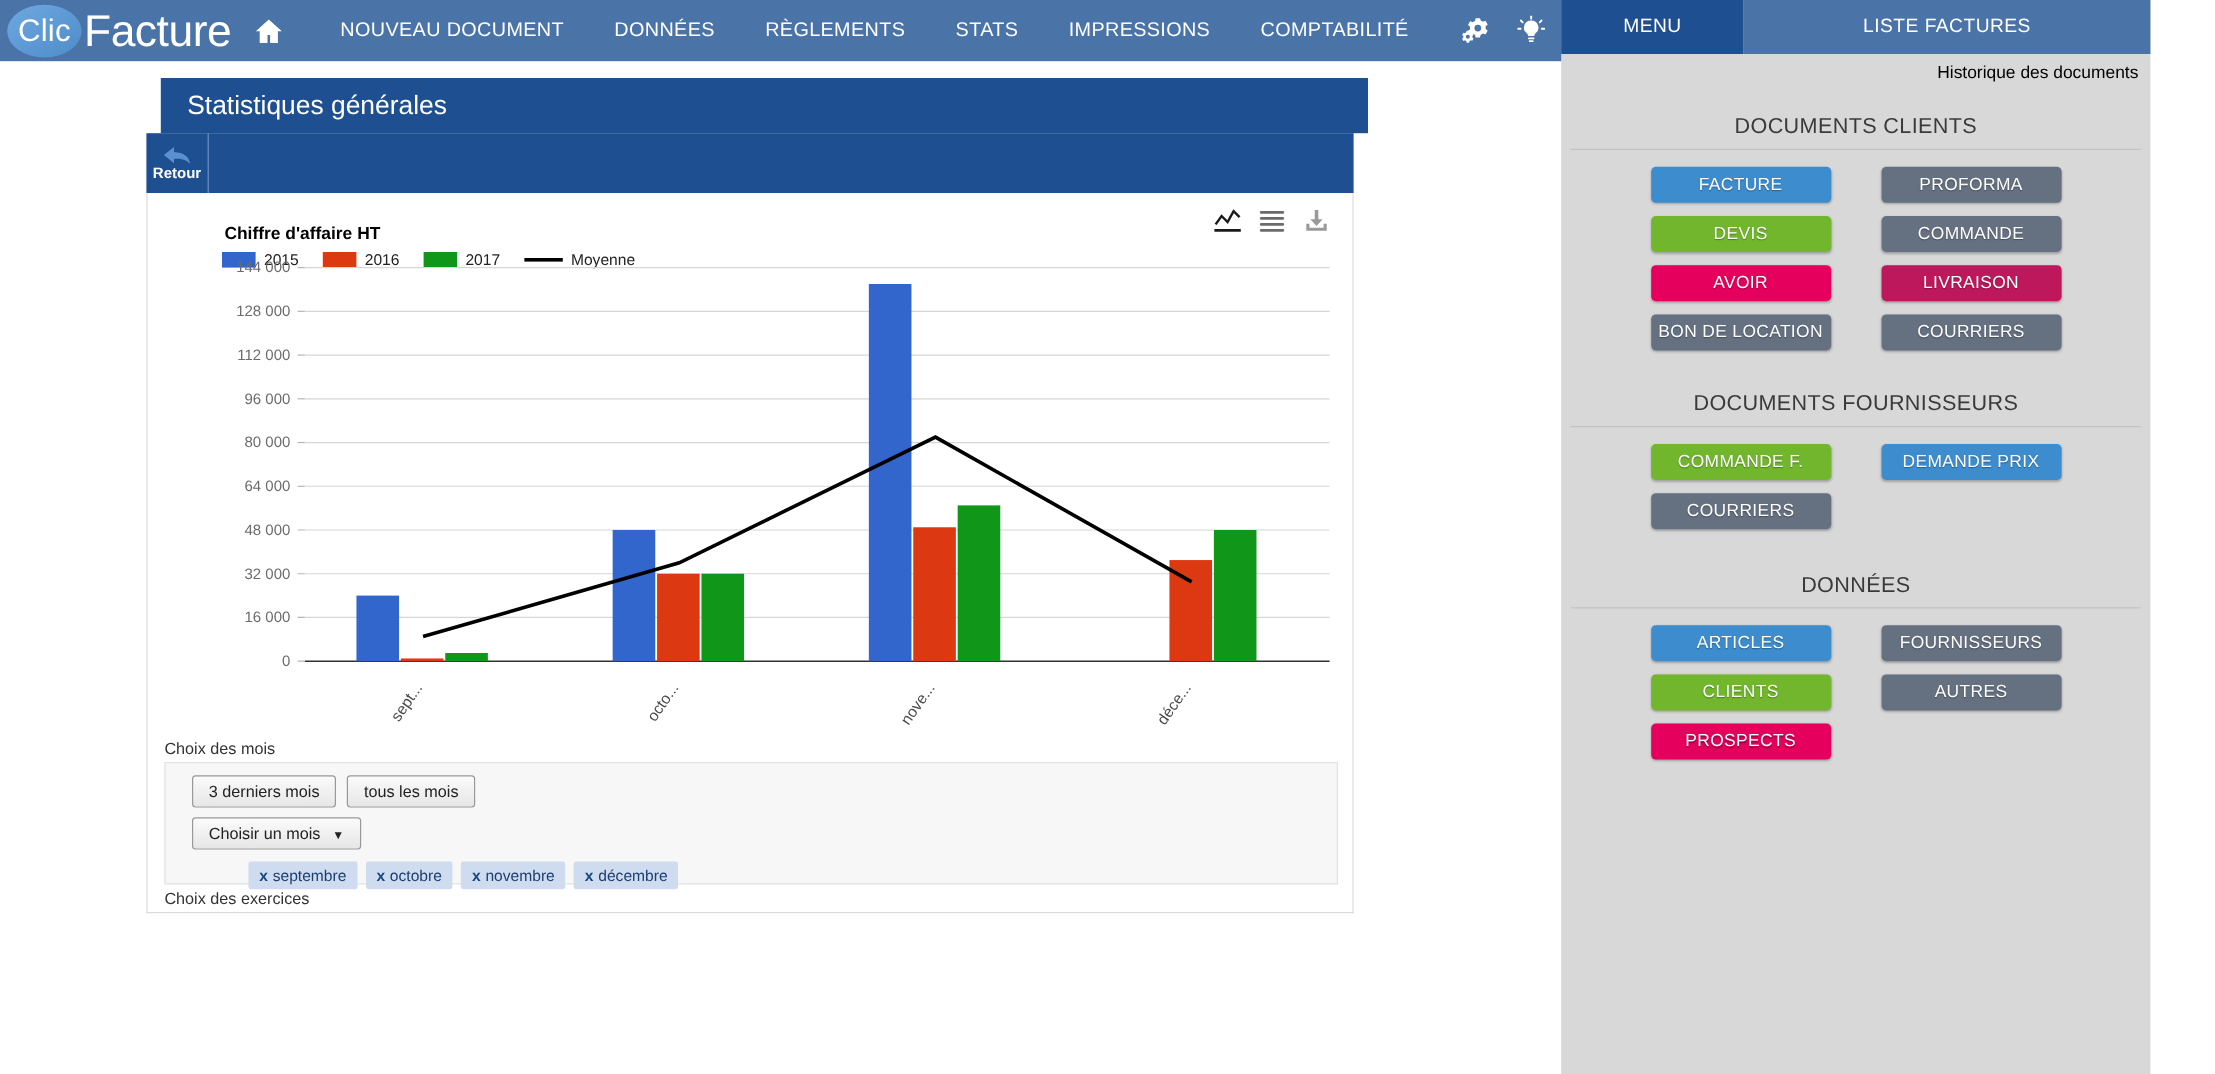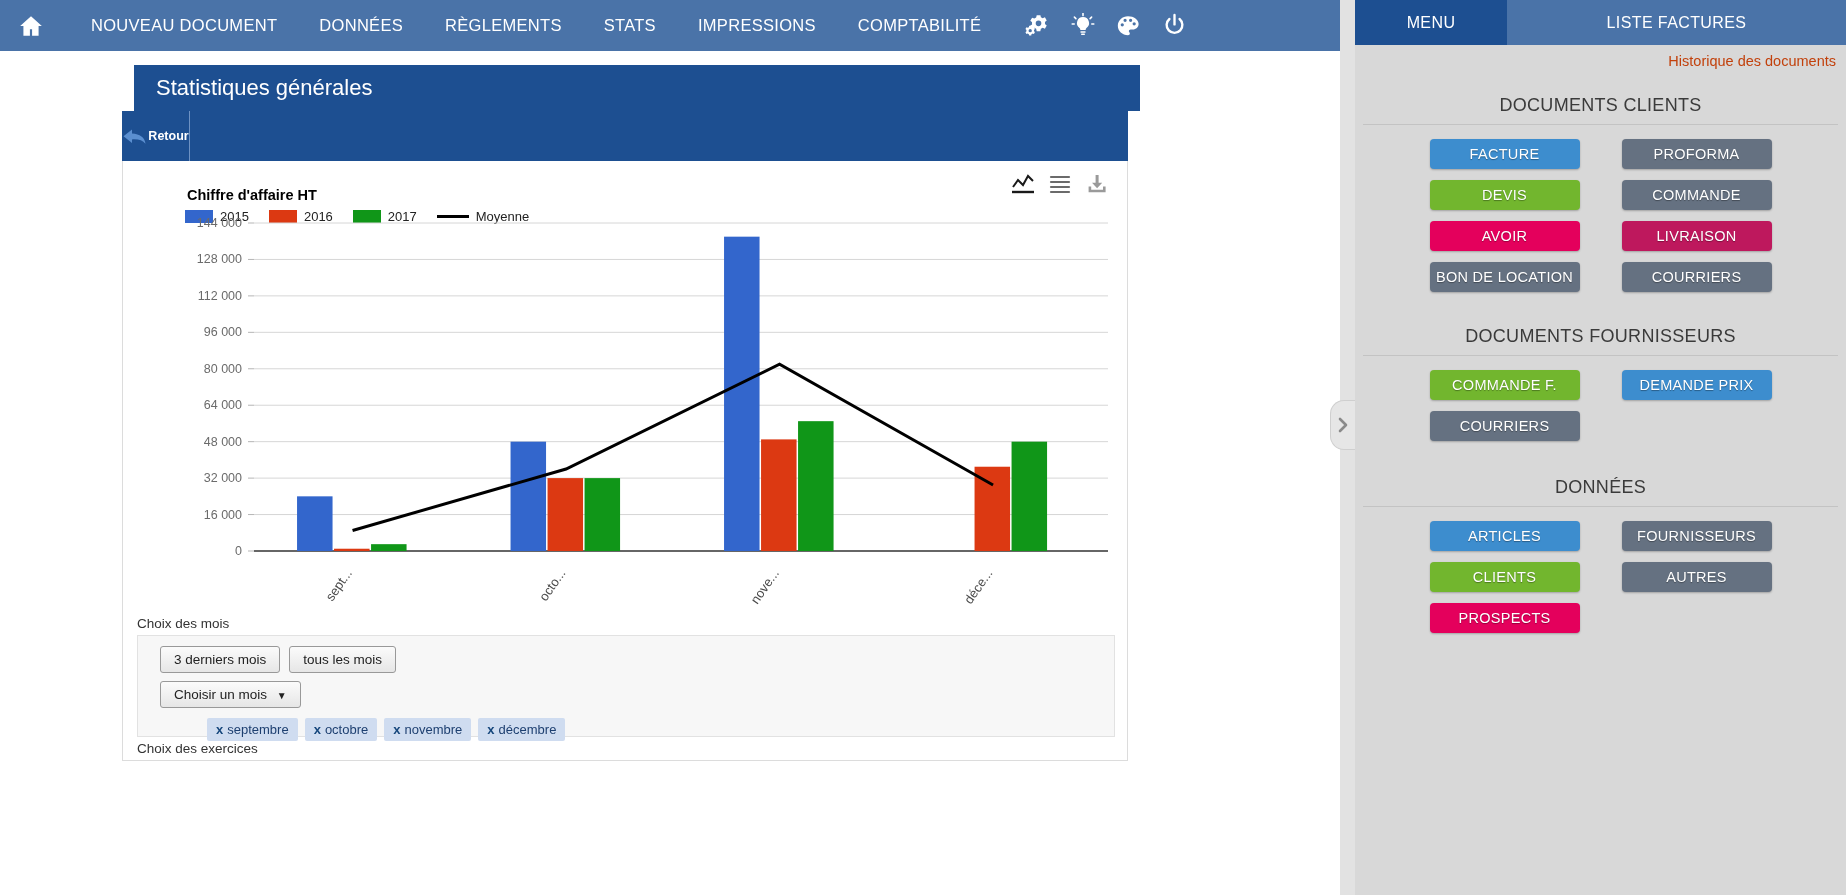--- a/index.html
+++ b/index.html
@@ -43,21 +43,21 @@
     position: absolute; left: 122px; top: 65px; width: 1006px; height: 46px;
     background: #1d4f91; color: #fff;
     display: flex; align-items: center; padding-left: 22px;
     font-size: 22px; font-weight: 400; margin-left: 12px;
   }
   .toolbar {
     position: absolute; left: 122px; top: 111px; width: 1006px; height: 50px;
     background: #1d4f91; display: flex; align-items: stretch;
   }
   .retour-btn {
-    width: 68px; display: flex; flex-direction: row;
+    width: 52px; display: flex; flex-direction: column;
     align-items: center; justify-content: center; cursor: pointer;
     border-right: 1px solid #6e92c3;
   }
   .retour-btn .lbl { color: #fff; font-size: 12.5px; font-weight: bold; margin-top: -1px; }
 
   
   .chartcard {
     position: absolute; left: 122px; top: 161px; width: 1006px; height: 600px;
     background: #ffffff; border: 1px solid #dcdcdc; border-top: none;
     overflow: hidden;
@@ -96,32 +96,32 @@
   }
   .tagrow { display: flex; gap: 7px; margin-top: 10px; }
   .tag {
     background: #cfdcf0; color: #1d3f70; font-size: 13px;
     padding: 4px 9px; border-radius: 2px; cursor: pointer;
   }
   .tag b { color: #16477c; margin-right: 4px; }
 
   
   .sidebar {
-    position: absolute; left: 1355px; top: 0; width: 491px; height: 895px;
+    position: absolute; left: 1301px; top: 0; width: 491px; height: 895px;
     background: #d8d8d8;
   }
   .side-tabs { display: flex; height: 45px; }
   .side-tab {
     display: flex; align-items: center; justify-content: center;
     color: #ffffff; font-size: 16px; letter-spacing: .4px; cursor: pointer;
   }
   .side-tab.active { background: #1d4f91; width: 152px; }
   .side-tab.inactive { background: #4a73a8; flex: 1; }
   .hist {
-    text-align: right; font-size: 14.5px; color: #c2410c;
+    text-align: right; font-size: 14.5px; color: #000000;
     padding: 8px 10px 0 0;
   }
   .side-heading {
     text-align: center; font-size: 18px; color: #3a3a3a;
     letter-spacing: .3px; padding: 14px 0 8px 0;
     border-bottom: 1px solid #c3c3c3; margin: 0 8px 14px 8px;
   }
   .btn-grid {
     display: grid; grid-template-columns: 150px 150px;
     gap: 11px 42px; justify-content: center;
@@ -157,20 +157,24 @@
 </style>
 </head>
 <body>
 
 <div id="app">
 
   <div class="left-gap"></div>
   <div class="white-gap"></div>
 
   <div class="topnav">
+    <div class="brand">
+      <div class="brand-clic">Clic</div>
+      <div class="brand-facture">Facture</div>
+    </div>
     <div class="home-icon">
       <svg width="26" height="26" viewBox="0 0 24 24" fill="#ffffff">
           <path d="M12 3L2 12h3v9h6v-6h2v6h6v-9h3z"></path>
         </svg>
     </div>
     <div class="navitems">
       <div class="navitem">NOUVEAU DOCUMENT</div>
       <div class="navitem">DONNÉES</div>
       <div class="navitem">RÈGLEMENTS</div>
       <div class="navitem">STATS</div>

